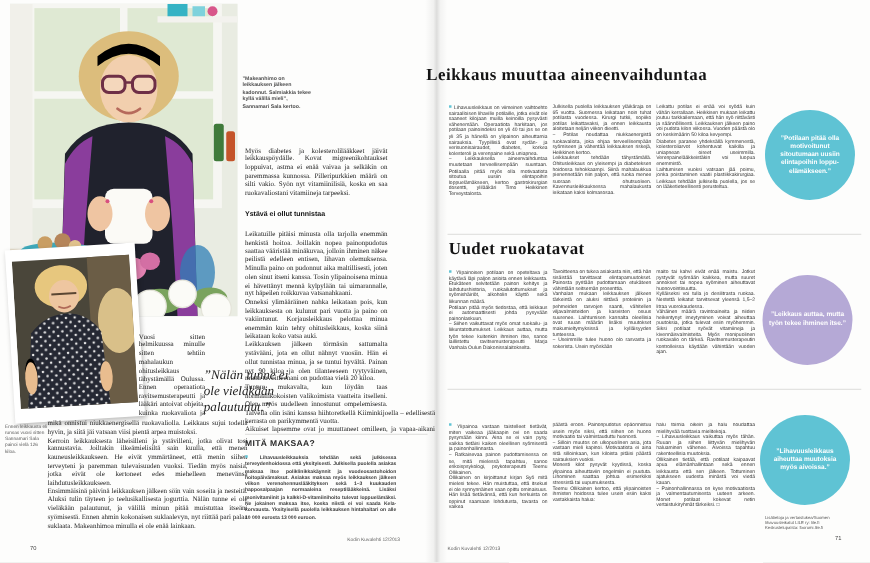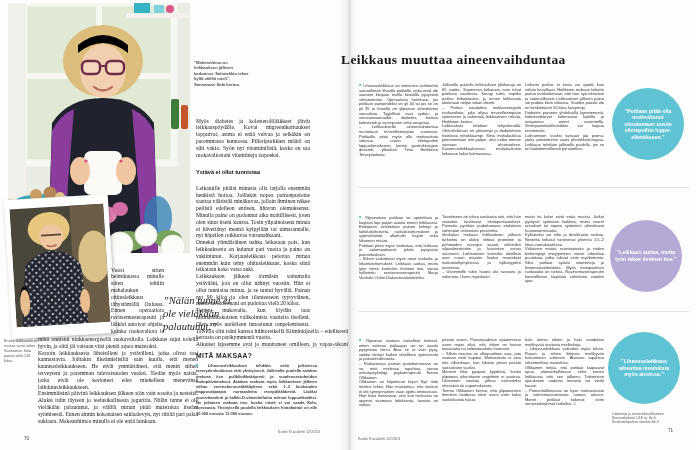--- a/index.html
+++ b/index.html
@@ -180,20 +180,21 @@
 – Leikkauksella aineenvaihduntaa muutetaan terveellisempään suuntaan. Potilaalla pitää myös olla motivaatiota sitoutua uusiin elintapoihin loppuelämäkseen, kertoo gastrokirurgian dosentti, ylilääkäri Timo Heikkinen Terveystalosta.</span></div>
   <div class="abs rcol" style="left:442px;top:83px;height:100px;">Julkisella puolella leikkauksen yläikäraja on 65 vuotta. Suomessa leikataan noin tuhat potilasta vuodessa. Kirurgi tutkii, sopiiko potilas leikattavaksi, ja ennen leikkausta aloitetaan neljän viikon dieetti.
 – Potilas noudattaa niukkaenergistä ruokavaliota, joka ohjaa terveellisempään syömiseen ja vähentää leikkauksen riskejä, Heikkinen kertoo.
 Leikkaukset tehdään tähystämällä. Ohitusleikkaus on yleisempi ja diabeteksen hoidossa tehokkaampi. Siinä mahalaukkua pienennetään niin paljon, että ruoka menee suoraan ohutsuoleen. Kavennusleikkauksessa mahalaukusta leikataan kaksi kolmasosaa.</div>
   <div class="abs rcol" style="left:525px;top:83px;height:100px;">Leikattu potilas ei enää voi syödä kuin vähän kerrallaan. Heikkisen mukaan leikattu joutuu tarkkailemaan, että hän syö riittävästi ja säännöllisesti. Leikkauksen jälkeen paino voi pudota kilon viikossa. Vuoden päästä olo on keskimäärin 50 kiloa kevyempi.
 Diabetes paranee yhdeksällä kymmenestä, kolesteroliarvot kohentuvat kaikilla ja uniapnean oireet useimmilla. Verenpainelääkkeistäkin voi luopua enemmistö.
 Laihtumisen vuoksi vatsaan jää poimu, jonka poistaminen vaatii plastiikkakirurgiaa. Leikkaus tehdään julkisella puolella, jos se on lääketieteellisesti perusteltua.</div>
   <div class="abs circle" style="left:612px;top:88px;background:#5fc3d4;">”Potilaan pitää olla motivoitunut sitoutumaan uusiin elintapoihin loppu­elämäkseen.”</div>
   <div class="abs rule" style="left:358px;top:187px;width:331px;"></div>
 
+  <div class="abs sect-title" style="left:359px;top:191px;">Uudet ruokatavat</div>
   <div class="abs rcol" style="left:359px;top:215px;height:92px;"><span class="bullet" style="color:#5fc3d4;">■</span><span>Ylipainoisen potilaan on opeteltava ja käytävä läpi paljon asioita ennen leikkausta. Etukäteen selvitetään painon kehitys ja laihdutushistoria, ruokailutottumukset ja syömishäiriöt, alkoholin käyttö sekä liikunnan määrä.
 Potilaan pitää myös tiedostaa, että leikkaus ei automaattisesti johda pysyvään painonlaskuun.
 – Siihen vaikuttavat myös omat ruokailu- ja liikuntatottumukset. Leikkaus auttaa, mutta työn tekee kuitenkin ihminen itse, sanoo laillistettu ravitsemusterapeutti Marja Vanhala Oulun Diakonissalaitokselta.</span></div>
   <div class="abs rcol" style="left:442px;top:215px;height:92px;">Tavoitteena on tukea asiakasta niin, että hän sisäistää tarvittavat elintapamuutokset. Painosta pyritään pudottamaan etukäteen vähintään seitsemän prosenttia.
 Vanhalan mukaan leikkauksen jälkeen tärkeintä on aluksi riittävä proteiinin ja pehmeiden rasvojen saanti, vähitellen viljavalmisteiden ja kasvisten osuus suurenee. Laihtumisen kannalta oleellisia ovat ruuan määrän lisäksi muutokset makumieltymyksissä ja kylläisyyden tunteessa.
 – Useimmille tulee huono olo rasvasta ja sokerista. Usein myöskään</div>
   <div class="abs rcol" style="left:525px;top:215px;height:92px;">maito tai kahvi eivät enää maistu. Jotkut pystyvät syömään kaikkea, mutta suuret annokset tai nopea syöminen aiheuttavat huonovointisuutta.
 Kylläiseksi voi tulla jo desilitrasta ruokaa. Nestettä leikatut tarvitsevat yleensä 1,5–2 litraa vuorokaudessa.
 Vähäinen määrä ravintoaineita ja niiden heikentynyt imeytyminen voivat aiheuttaa puutoksia, jotka tulevat esiin myöhemmin. Siksi potilaat syövät vitamiineja ja kivennäisvalmisteita. Myös monipuolinen ruokavalio on tärkeä. Ravitsemusterapeutin kontrolleissa käydään vähintään vuoden ajan.</div>
   <div class="abs circle" style="left:610px;top:220px;background:#b5a9d6;">”Leikkaus auttaa, mutta työn tekee ihminen itse.”</div>

